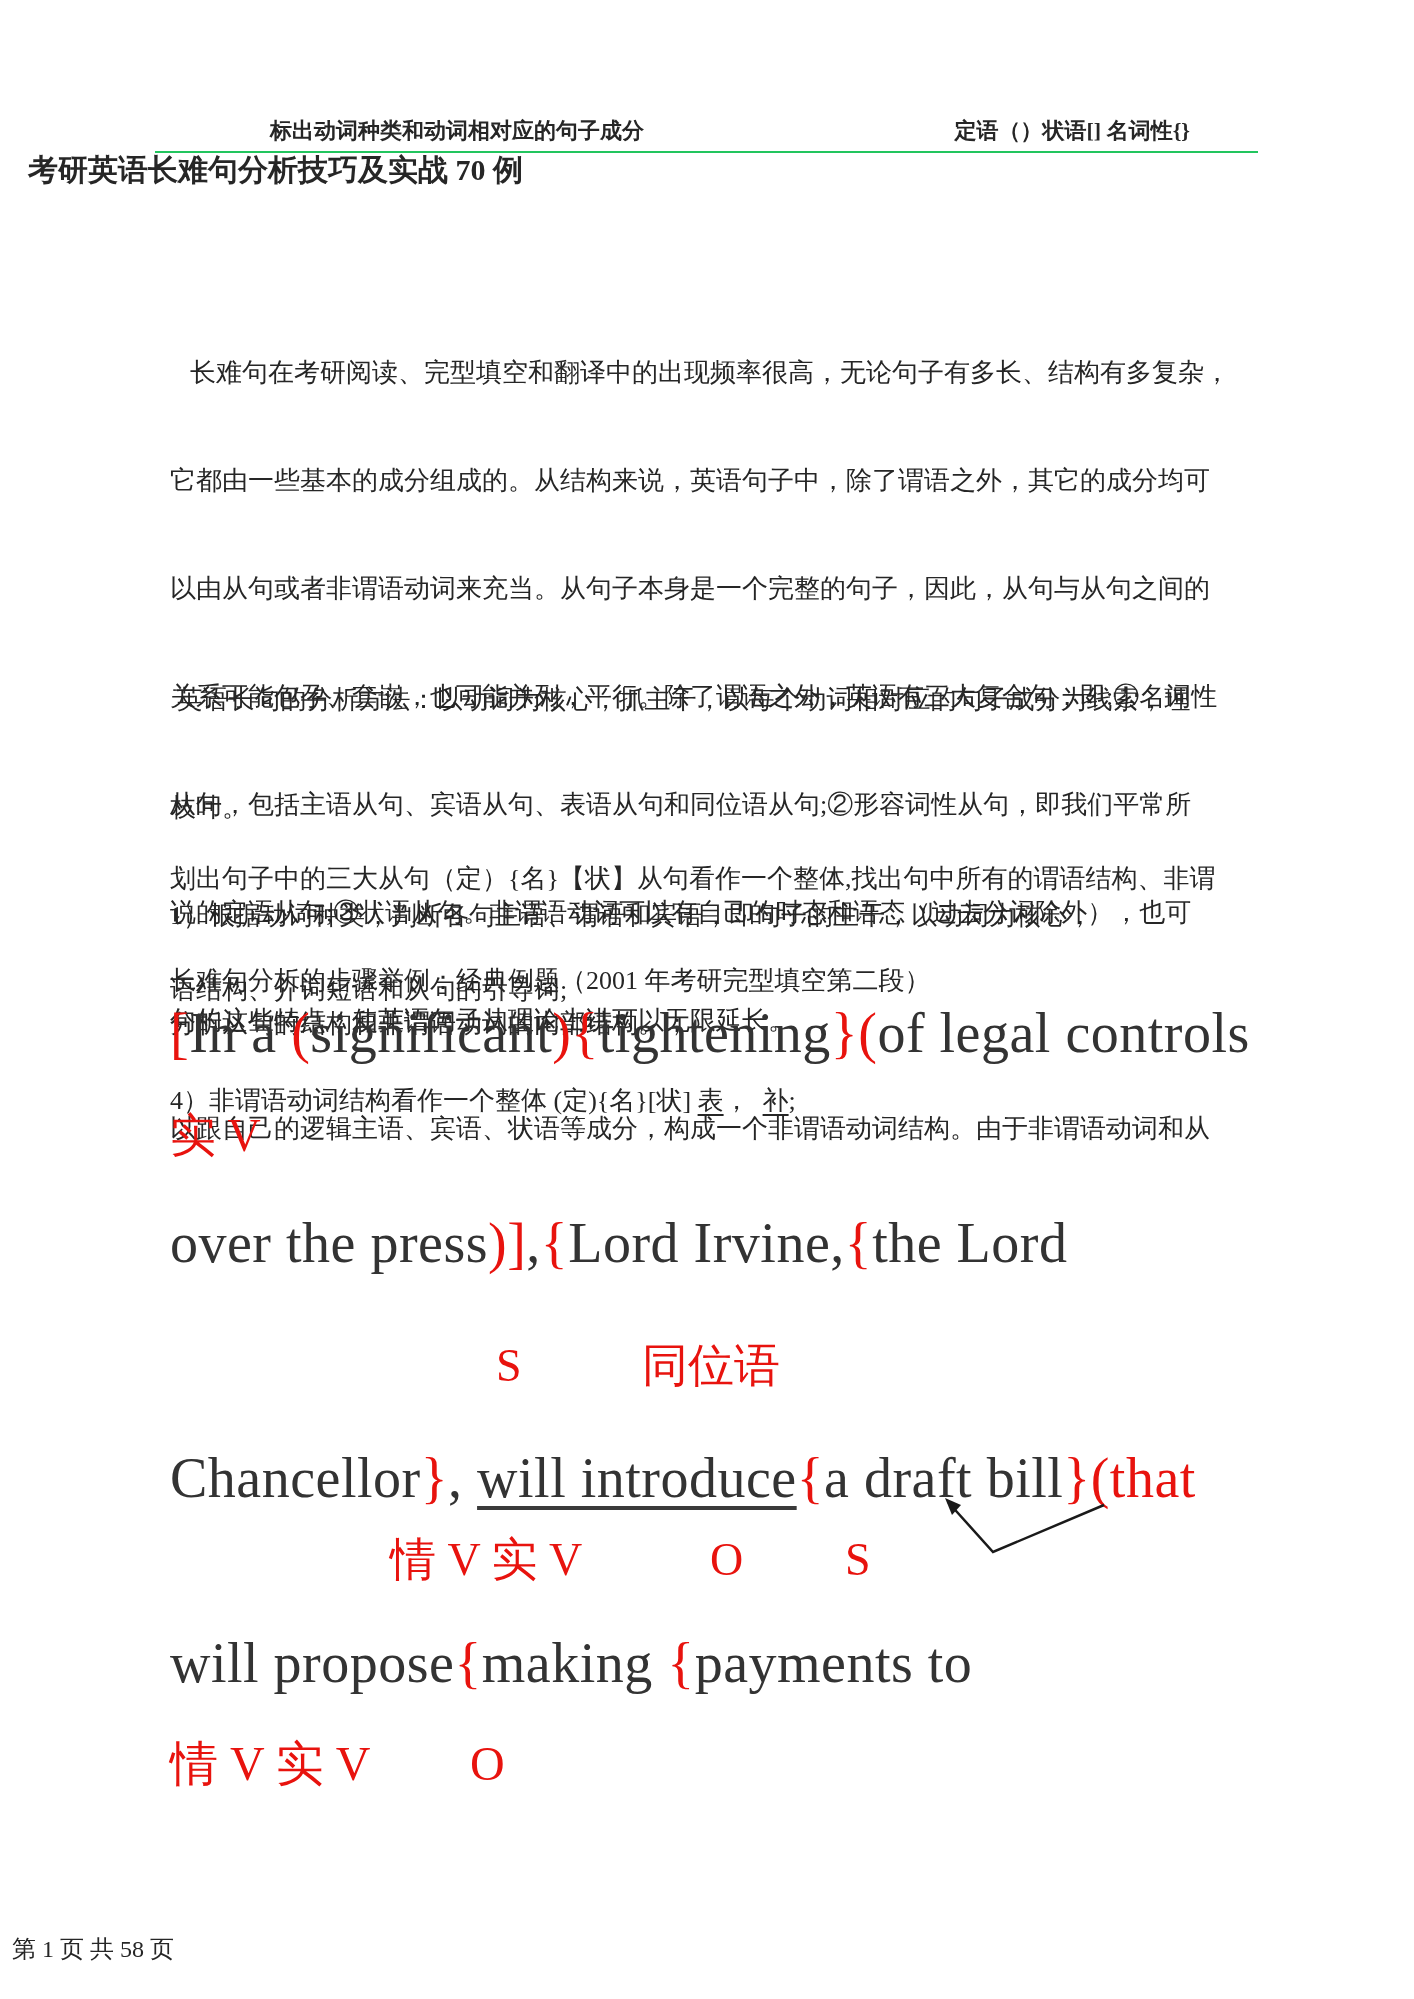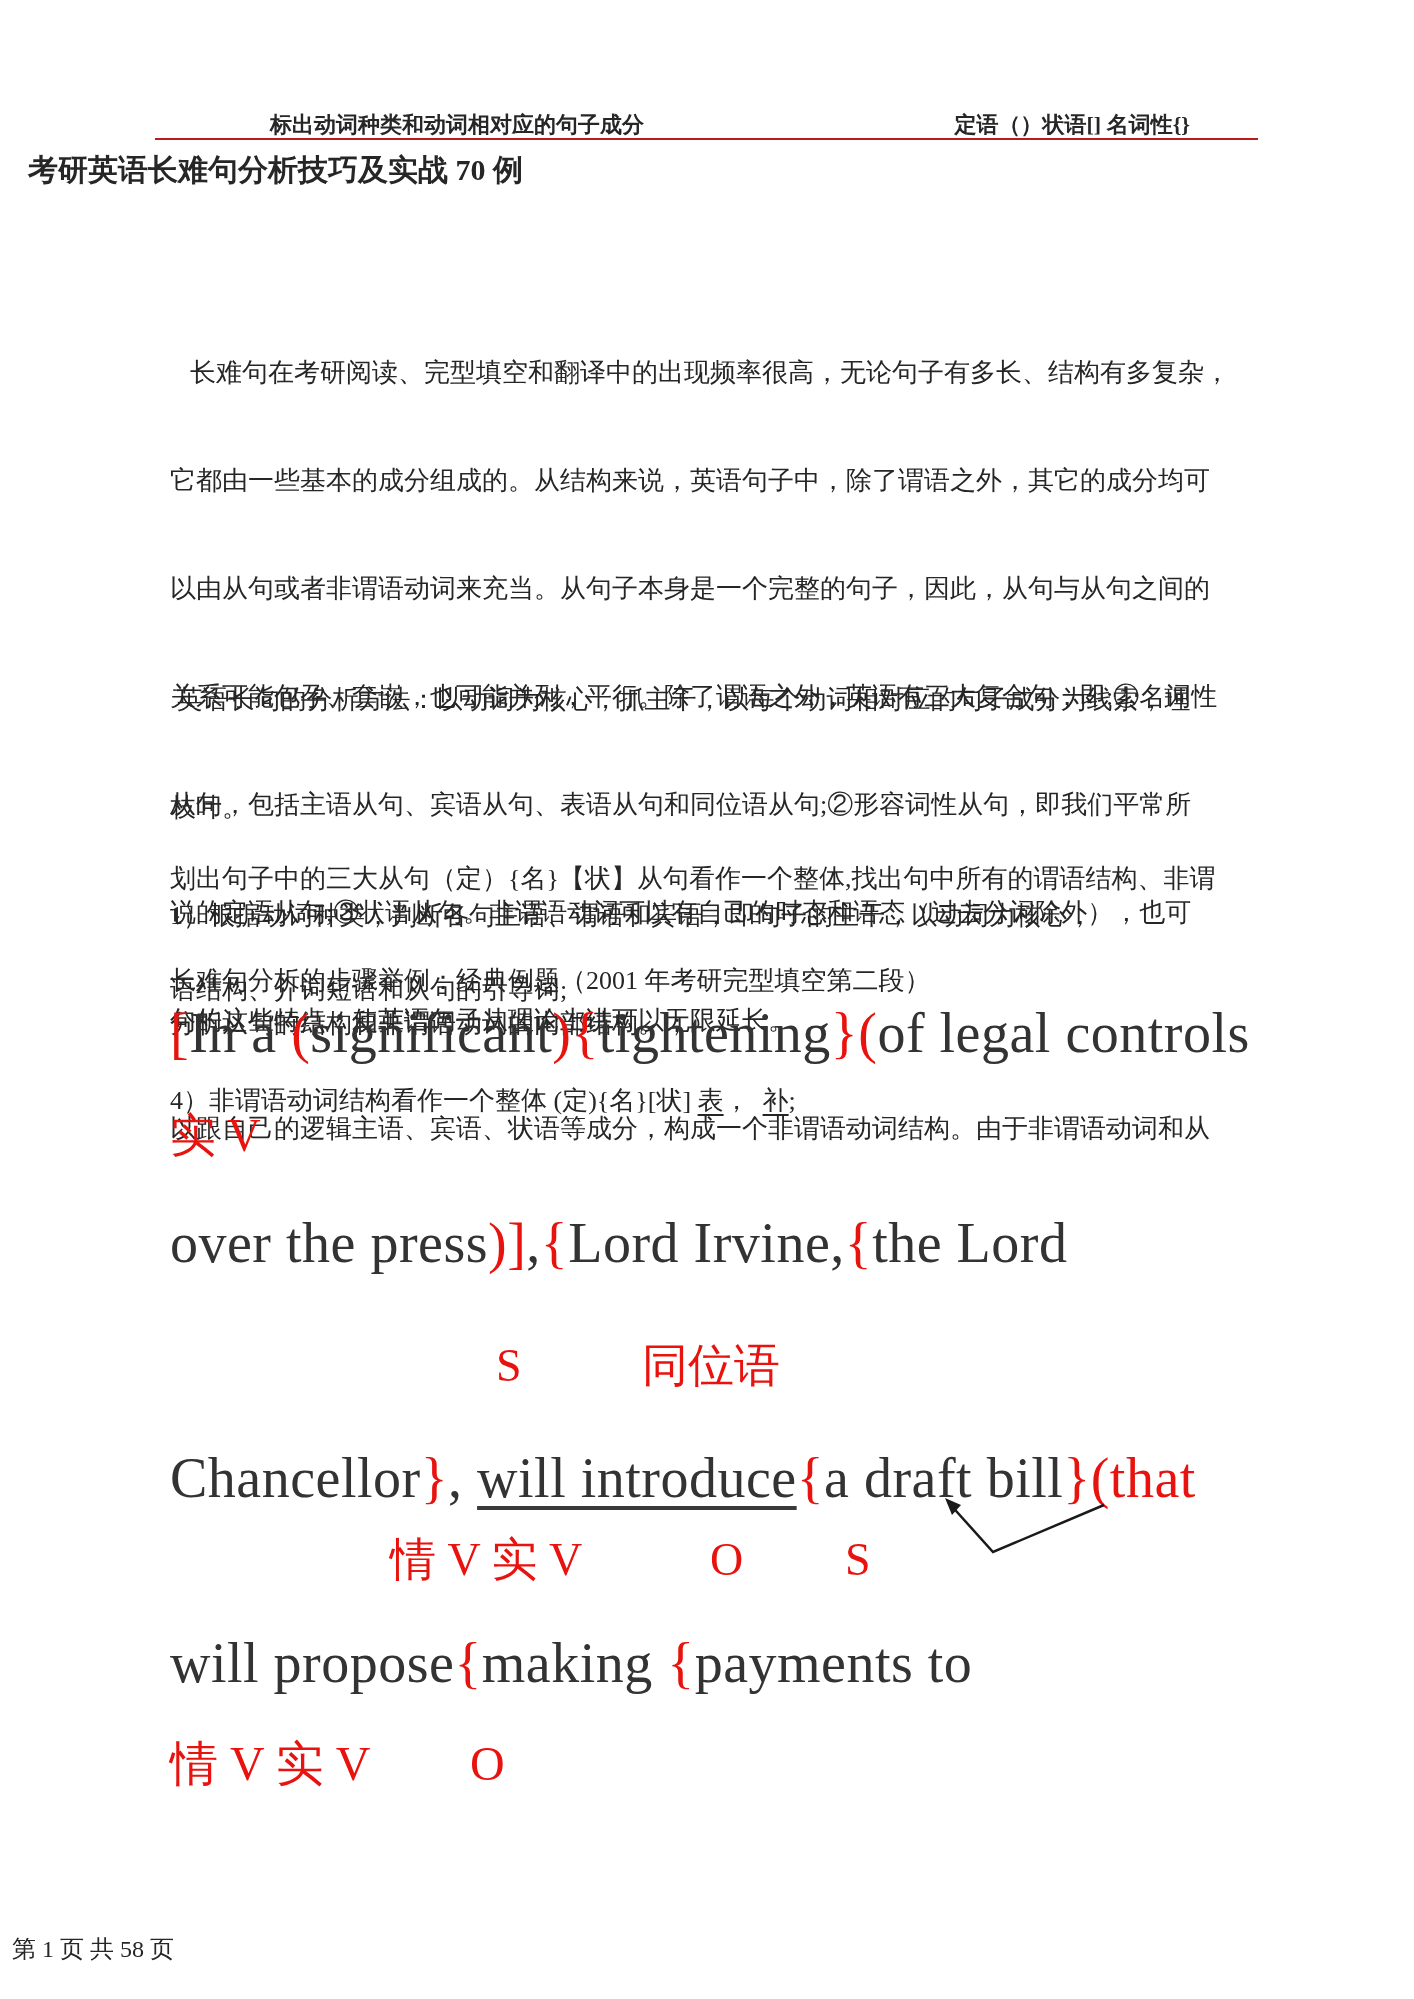--- a/index.html
+++ b/index.html
@@ -8,22 +8,23 @@
     width:1414px;height:1999px;
     margin:0 auto;
     background:#ffffff;
     font-family:"Liberation Serif","DejaVu Serif",serif;
     color:var(--ink,#262626);
     overflow:hidden;
   }
   .abs{position:absolute;}
   
   .hdr{
-    left:155px;top:64px;width:1103px;
-    border-bottom:2px solid #b91c1c;
+    left:155px;top:70px;width:1103px;
+    border-bottom:2px solid #22c55e;
+    padding-bottom:7px;
     display:flex;align-items:flex-end;
     font-weight:bold;font-size:22px;line-height:26px;
     white-space:pre;
   }
   .hdr .hl{margin-left:115px;}
   .hdr .hr{margin-left:auto;margin-right:68px;margin-top:48px;}
   
   .title{
     left:0;top:150px;width:100%;
     font-weight:bold;font-size:30px;line-height:40px;

